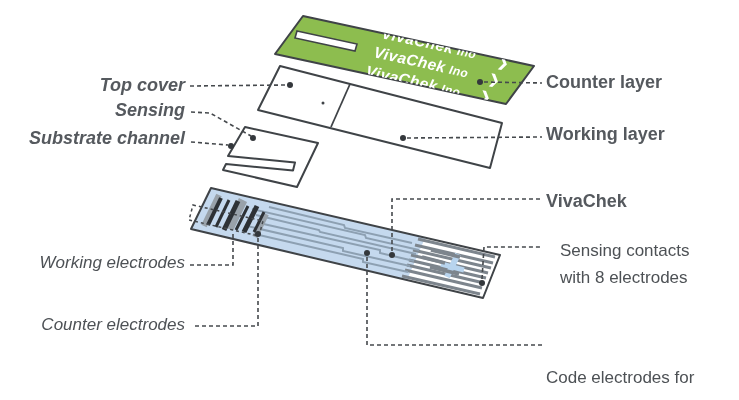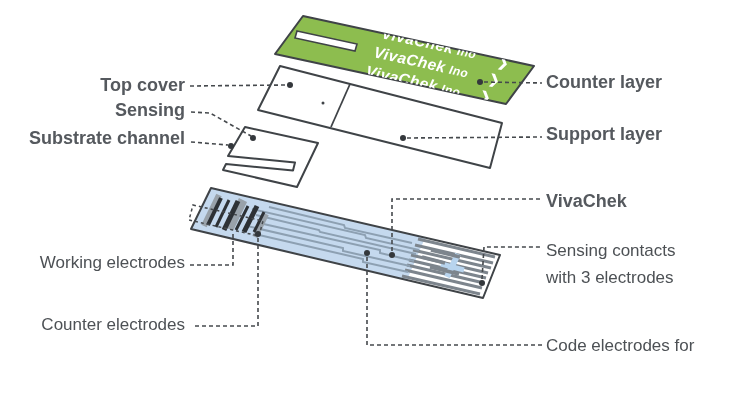--- a/index.html
+++ b/index.html
@@ -2,23 +2,23 @@
 <html><head>
 <meta charset="utf-8">
 <style>
   html,body{margin:0;padding:0;background:#fff;}
   .stage{position:relative;width:739px;height:400px;background:#fff;overflow:hidden;
          font-family:"Liberation Sans", sans-serif;}
   .stage svg{position:absolute;left:0;top:0;}
   .lbl{position:absolute;white-space:nowrap;color:#53575c;}
   .lbl.bold{font-weight:bold;font-size:18px;color:#55595e;}
   .lbl.reg{font-weight:normal;font-size:17px;color:#4d5155;}
-  .lbl.right-align{text-align:left;}
+  .lbl.right-align{text-align:left;font-style:italic;}
   .two-line{line-height:27px;}
-  .two-line-wide{line-height:30px;}
+  .two-line-wide{line-height:30px;margin-top:32px;}
 </style>
 </head>
 <body>
 
 <div class="stage">
 
 <svg width="739" height="400" viewBox="0 0 739 400">
   <defs>
     <clipPath id="greenClip">
           <polygon points="303,16 534,66 506,104 275,54"></polygon>
@@ -119,25 +119,25 @@
   </g>
 </svg>
 
 <div class="lbl bold right-align" style="right:554px;top:75px">Top cover</div>
 <div class="lbl bold right-align" style="right:554px;top:100px">Sensing</div>
 <div class="lbl bold right-align" style="right:554px;top:128px">Substrate channel</div>
 <div class="lbl reg right-align" style="right:554px;top:253px">Working electrodes</div>
 <div class="lbl reg right-align" style="right:554px;top:315px">Counter electrodes</div>
 
 <div class="lbl bold" style="left:546px;top:72px">Counter layer</div>
-<div class="lbl bold" style="left:546px;top:124px">Support layer</div>
+<div class="lbl bold" style="left:546px;top:124px">Working layer</div>
 <div class="lbl bold" style="left:546px;top:191px">VivaChek</div>
 
-<div class="lbl reg two-line" style="left:546px;top:237px">
+<div class="lbl reg two-line" style="left:560px;top:237px">
   <div>Sensing contacts</div>
-  <div>with 3 electrodes</div>
+  <div>with 8 electrodes</div>
 </div>
 
 <div class="lbl reg two-line-wide" style="left:546px;top:331px">
   <div>Code electrodes for</div>
 </div>
 
 </div>
 
 </body></html>

